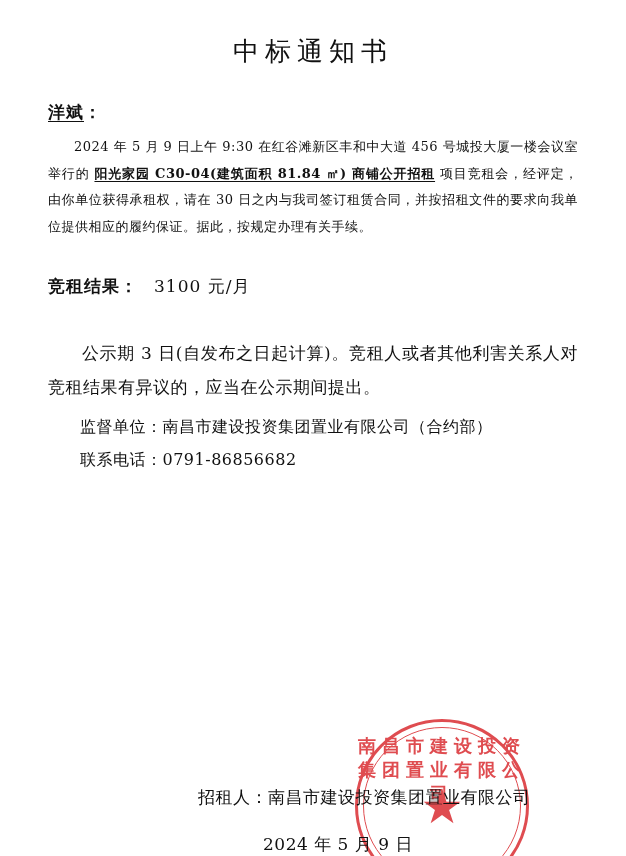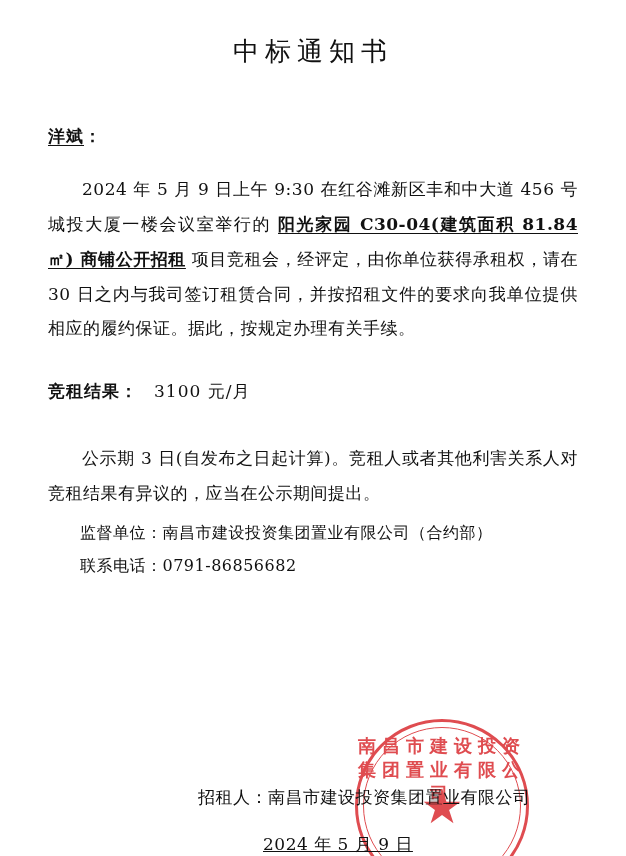--- a/index.html
+++ b/index.html
@@ -25,32 +25,32 @@
   .doc-title {
     text-align: center;
     font-size: 26px;
     font-weight: normal;
     letter-spacing: 6px;
     margin-top: 34px;
     margin-bottom: 0;
     font-family: "DejaVu Serif", serif;
   }
   .salutation {
-    margin-top: 56px;
+    margin-top: 32px;
     font-size: 17px;
     font-weight: bold;
     letter-spacing: 1px;
   }
   .salutation .name {
     text-decoration: underline;
     text-underline-offset: 3px;
   }
   .body-para {
-    margin-top: 24px;
-    font-size: 17px;
+    margin-top: 10px;
+    font-size: 13px;
     line-height: 2.05;
     text-align: justify;
     text-indent: 2em;
     letter-spacing: 0.5px;
   }
   .u {
     text-decoration: underline;
     text-underline-offset: 3px;
   }
   .b {
@@ -92,21 +92,20 @@
   .sign-line {
     font-size: 17px;
     letter-spacing: 0.5px;
     padding-left: 150px;
   }
   .sign-date {
     font-size: 17px;
     letter-spacing: 0.5px;
     padding-left: 215px;
     margin-top: 24px;
-    text-decoration: underline;
   }
   
   .seal {
     position: absolute;
     left: 355px;
     top: 685px;
     width: 168px;
     height: 168px;
     border: 3px solid #d8252a;
     border-radius: 50%;

